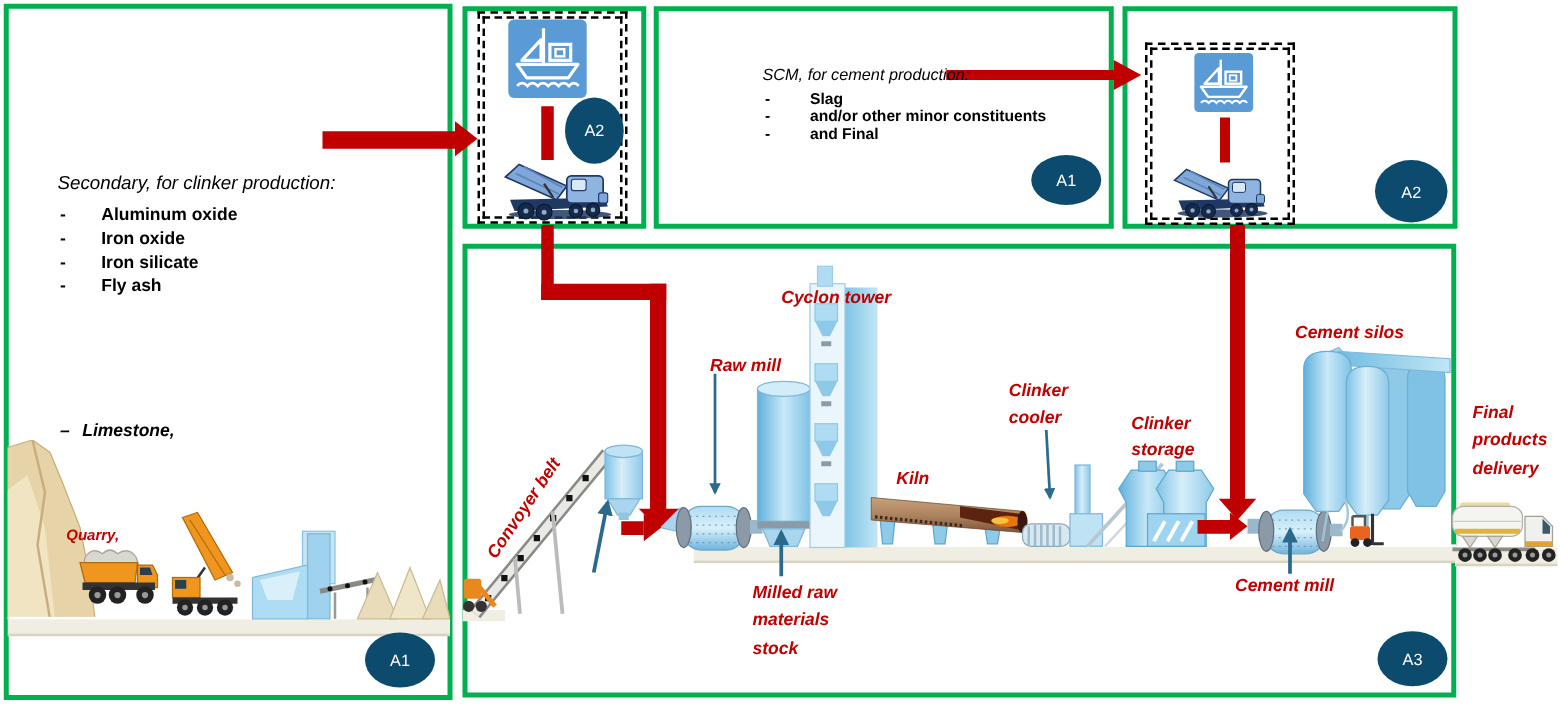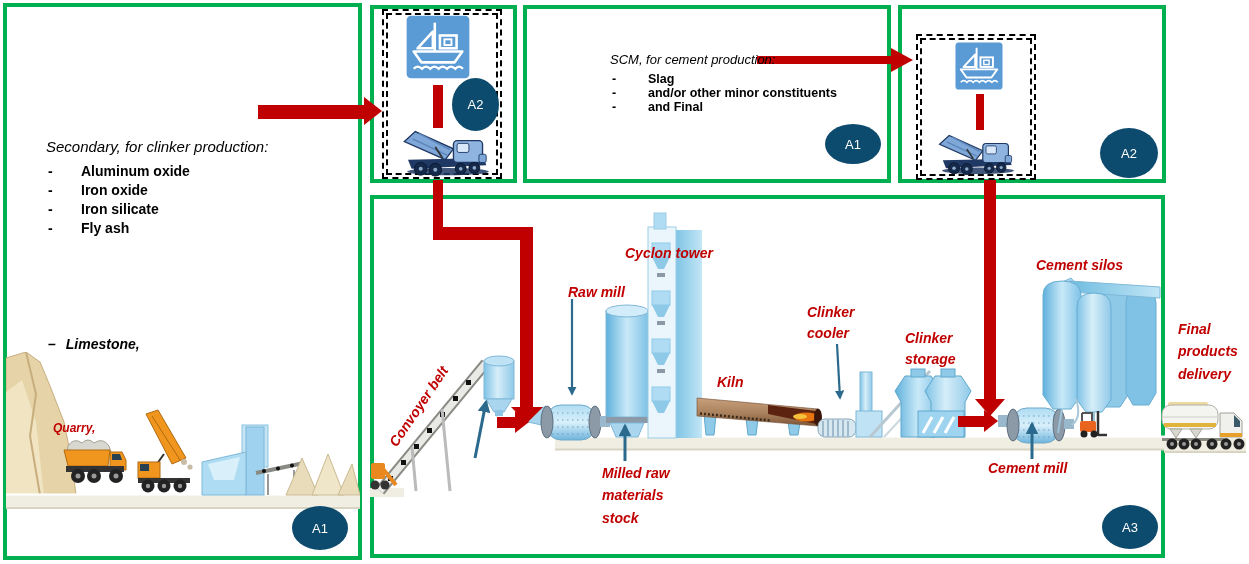--- a/index.html
+++ b/index.html
@@ -411,21 +411,21 @@
   <div class="rtri tright-m" style="left:891px;top:48px;"></div>
   <div class="rbar" style="left:976px;top:94px;width:8px;height:36px;"></div>
   <div class="rbar" style="left:984px;top:180px;width:12px;height:220px;"></div>
   <div class="rtri tdown-s" style="left:975px;top:399px;"></div>
   <div class="rbar" style="left:958px;top:416px;width:26px;height:11px;"></div>
   <div class="rtri tright-s" style="left:984px;top:410px;"></div>
 
   <div class="dlabel" style="left:358px;top:396px;width:122px;text-align:center;transform:rotate(-56deg);">Convoyer belt</div>
   <div class="dlabel" style="left:568px;top:282px;width:80px;">Raw mill</div>
   <div class="dlabel" style="left:602px;top:462px;width:88px;line-height:1.6;">Milled raw materials stock</div>
-  <div class="dlabel" style="left:625px;top:243px;width:120px;font-style:italic;">Cyclon tower</div>
+  <div class="dlabel" style="left:625px;top:227px;width:120px;font-style:italic;">Cyclon tower</div>
   <div class="dlabel" style="left:717px;top:372px;">Kiln</div>
   <div class="dlabel" style="left:807px;top:302px;width:62px;">Clinker cooler</div>
   <div class="dlabel" style="left:905px;top:328px;width:66px;">Clinker storage</div>
   <div class="dlabel" style="left:1036px;top:255px;width:120px;">Cement silos</div>
   <div class="dlabel" style="left:988px;top:458px;width:120px;">Cement mill</div>
   <div class="dlabel" style="left:1178px;top:318px;width:72px;line-height:1.6;">Final products delivery</div>
 
   <div class="badge" style="left:452px;top:78px;width:47px;height:53px;">A2</div>
   <div class="badge" style="left:825px;top:124px;width:56px;height:40px;">A1</div>
   <div class="badge" style="left:1100px;top:128px;width:58px;height:50px;">A2</div>

